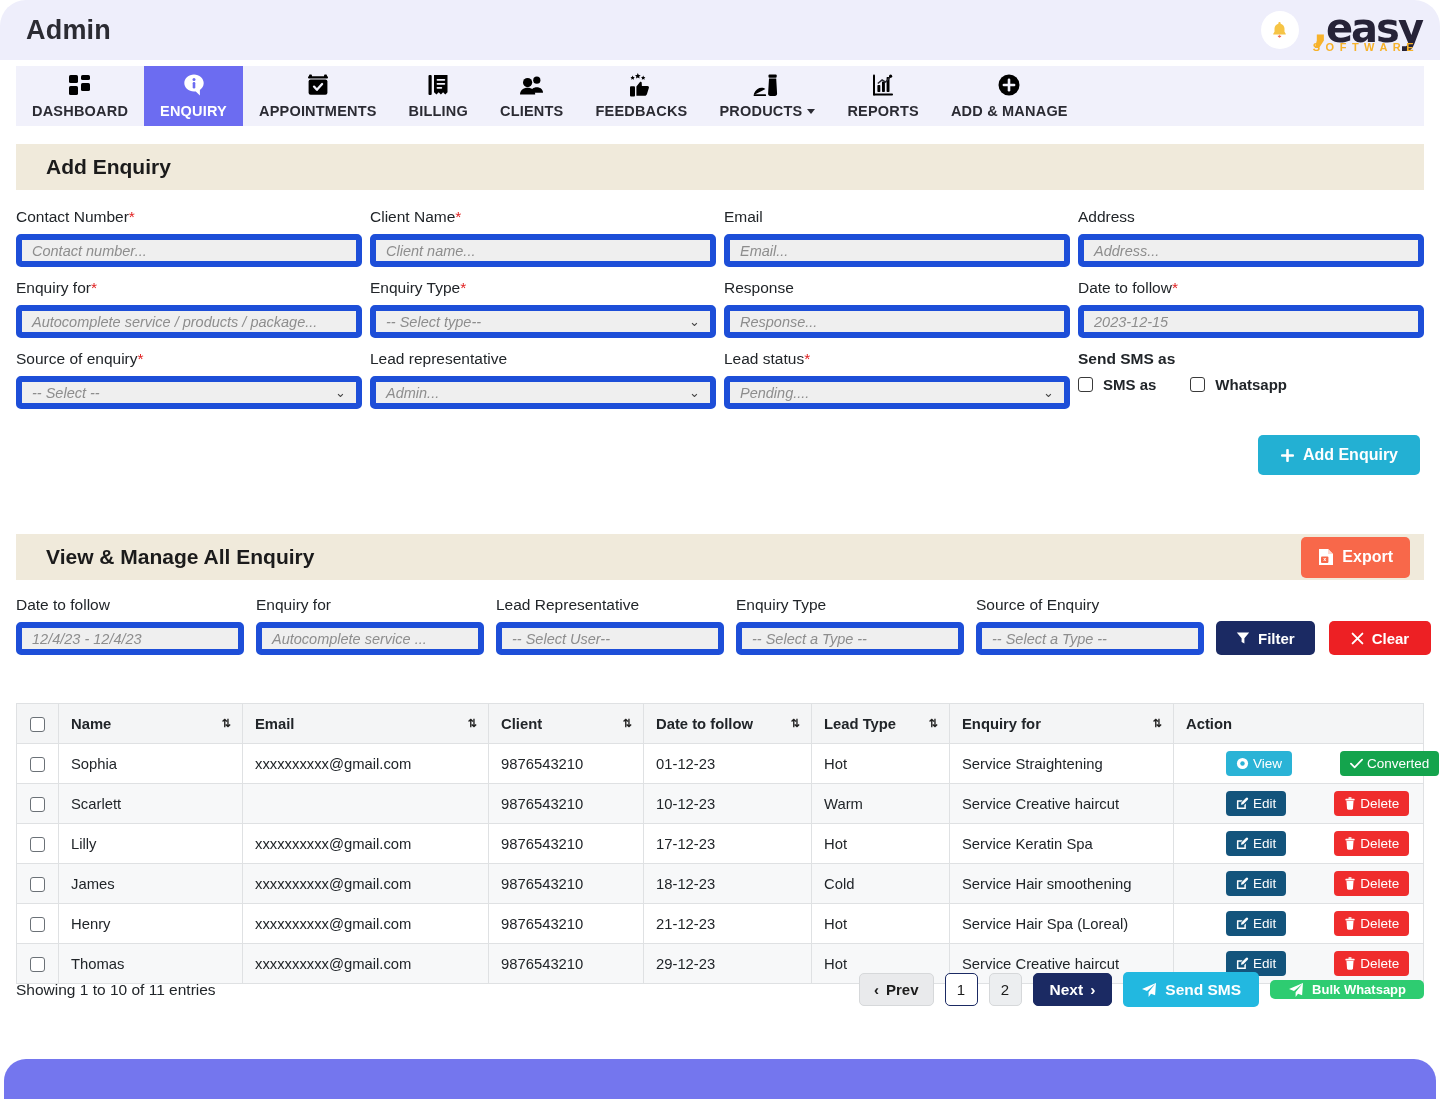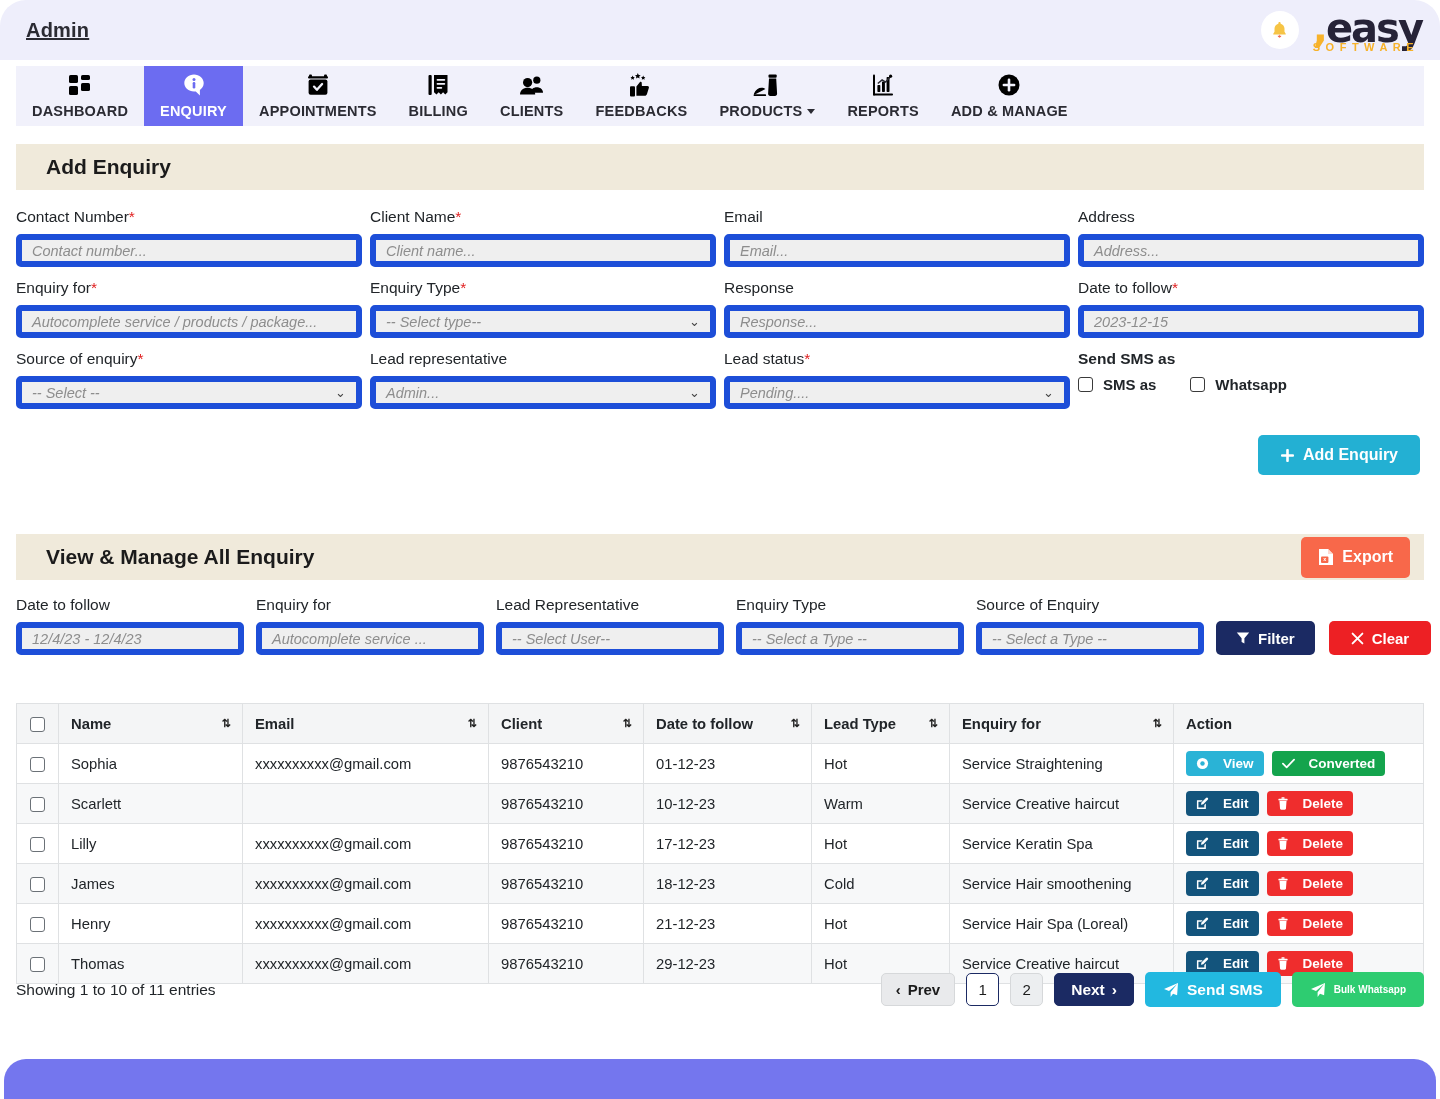--- a/index.html
+++ b/index.html
@@ -13,21 +13,21 @@
   .page { position: relative; width: 1440px; height: 1099px; background:#fff; }
 
   
   .topbar {
     position: absolute; left: 0; top: 0; width: 1440px; height: 60px;
     background: #eeeefb;
     border-top-left-radius: 26px; border-top-right-radius: 26px;
     display: flex; align-items: center; justify-content: space-between;
     padding: 0 18px 0 26px;
   }
-  .topbar-title { font-size: 20px; font-weight: 700; color: #2b2b33; letter-spacing:.2px;text-decoration:underline; }
+  .topbar-title { font-size: 27px; font-weight: 700; color: #2b2b33; letter-spacing:.2px; }
   .topbar-right { display: flex; align-items: center; gap: 14px; }
   .bell-wrap {
     width: 38px; height: 38px; border-radius: 50%; background: #fff;
     display: flex; align-items: center; justify-content: center;
     font-size: 21px; line-height: 1;
   }
   .brand { display:flex; flex-direction:column; align-items:flex-start; line-height:1; }
   .brand-main { font-size: 40px; font-weight: 700; color: #262338; letter-spacing: -2px; font-family:"DejaVu Sans", sans-serif; }
   .brand-main .dot { color:#f7b22a; }
   .brand-sub { font-size: 11px; font-weight: 700; letter-spacing: 5.5px; color: #f7b22a; margin-top:-6px; margin-right:2px; }
@@ -99,40 +99,40 @@
   th, td { border: 1px solid #dfe1e3; font-size: 14.8px; color: #212529; }
   thead th { background: #f4f5f6; height: 40px; font-weight: 600; text-align: left; padding: 0 12px; vertical-align: middle; }
   thead th.c-chk { width: 42px; padding: 0; text-align:center; }
   .th-in { display:flex; align-items:center; justify-content:space-between; }
   .sorticon { font-size: 11px; color:#222; letter-spacing:-1px; display:inline-flex; align-items:center; }
   tbody td { height: 40px; padding: 0 12px; vertical-align: middle; background: #fff; }
   tbody tr:nth-child(even) td { background: #f7f8f9; }
   td.c-chk { text-align: center; padding: 0; }
   .cbox { width: 15px; height: 15px; border: 1.5px solid #6b7177; border-radius: 3px; background:#fff; display:inline-block; vertical-align:middle; }
   .act { display: flex; gap: 8px; align-items: center; }
-  .mini { height: 25px; border-radius: 4px; font-size: 13.5px; font-weight: 700; padding: 0 10px; gap: 14px; }
+  .mini { height: 25px; border-radius: 4px; font-size: 13.5px; font-weight: 400; padding: 0 10px; gap: 4px; margin-left: 40px; }
   .b-view { background: #2ab3d6; }
   .b-conv { background: #14a44d; }
   .b-edit { background: #13547c; }
   .b-del  { background: #ef2d2d; }
 
   
   .foot { position: absolute; left: 16px; top: 972px; width: 1408px;
           display: flex; align-items: center; justify-content: space-between; }
   .showing { font-size: 15.5px; color: #212529; }
   .pager { display: flex; align-items: center; gap: 11px; }
   .pg { height: 33px; min-width: 33px; padding: 0 14px; border: 1px solid #d6d8da;
         background: #e9eaec; border-radius: 5px; font-size: 15px; color: #1b1b1b;
         display: flex; align-items: center; justify-content: center; gap: 7px; cursor:pointer;
         font-family:"Liberation Sans", sans-serif; font-weight:600; }
   .pg.num { background: #eceef0; min-width: 33px; padding: 0; font-weight: 500; }
   .pg.num.active { background: #fff; border: 1px solid #1b2a63; }
   .pg.next { background: #1b2a63; color: #fff; border-color: #1b2a63; padding: 0 16px; font-weight:700; font-size:15.5px; }
   .btn-sms { background: #22b8e0; height: 35px; padding: 0 18px; font-size: 15.5px; }
-  .btn-wa { background: #2ecc71; height: 35px; padding: 0 18px; font-size: 10px; }
+  .btn-wa { background: #2ecc71; height: 19px; padding: 0 18px; font-size: 13px; }
 
   .bottombar { position: absolute; left: 4px; bottom: 0; width: 1432px; height: 40px;
                background: #7476ee; border-top-left-radius: 22px; border-top-right-radius: 22px; }
 
   svg { display:block; }
 </style>
 </head>
 <body>
 
 <div class="page">

